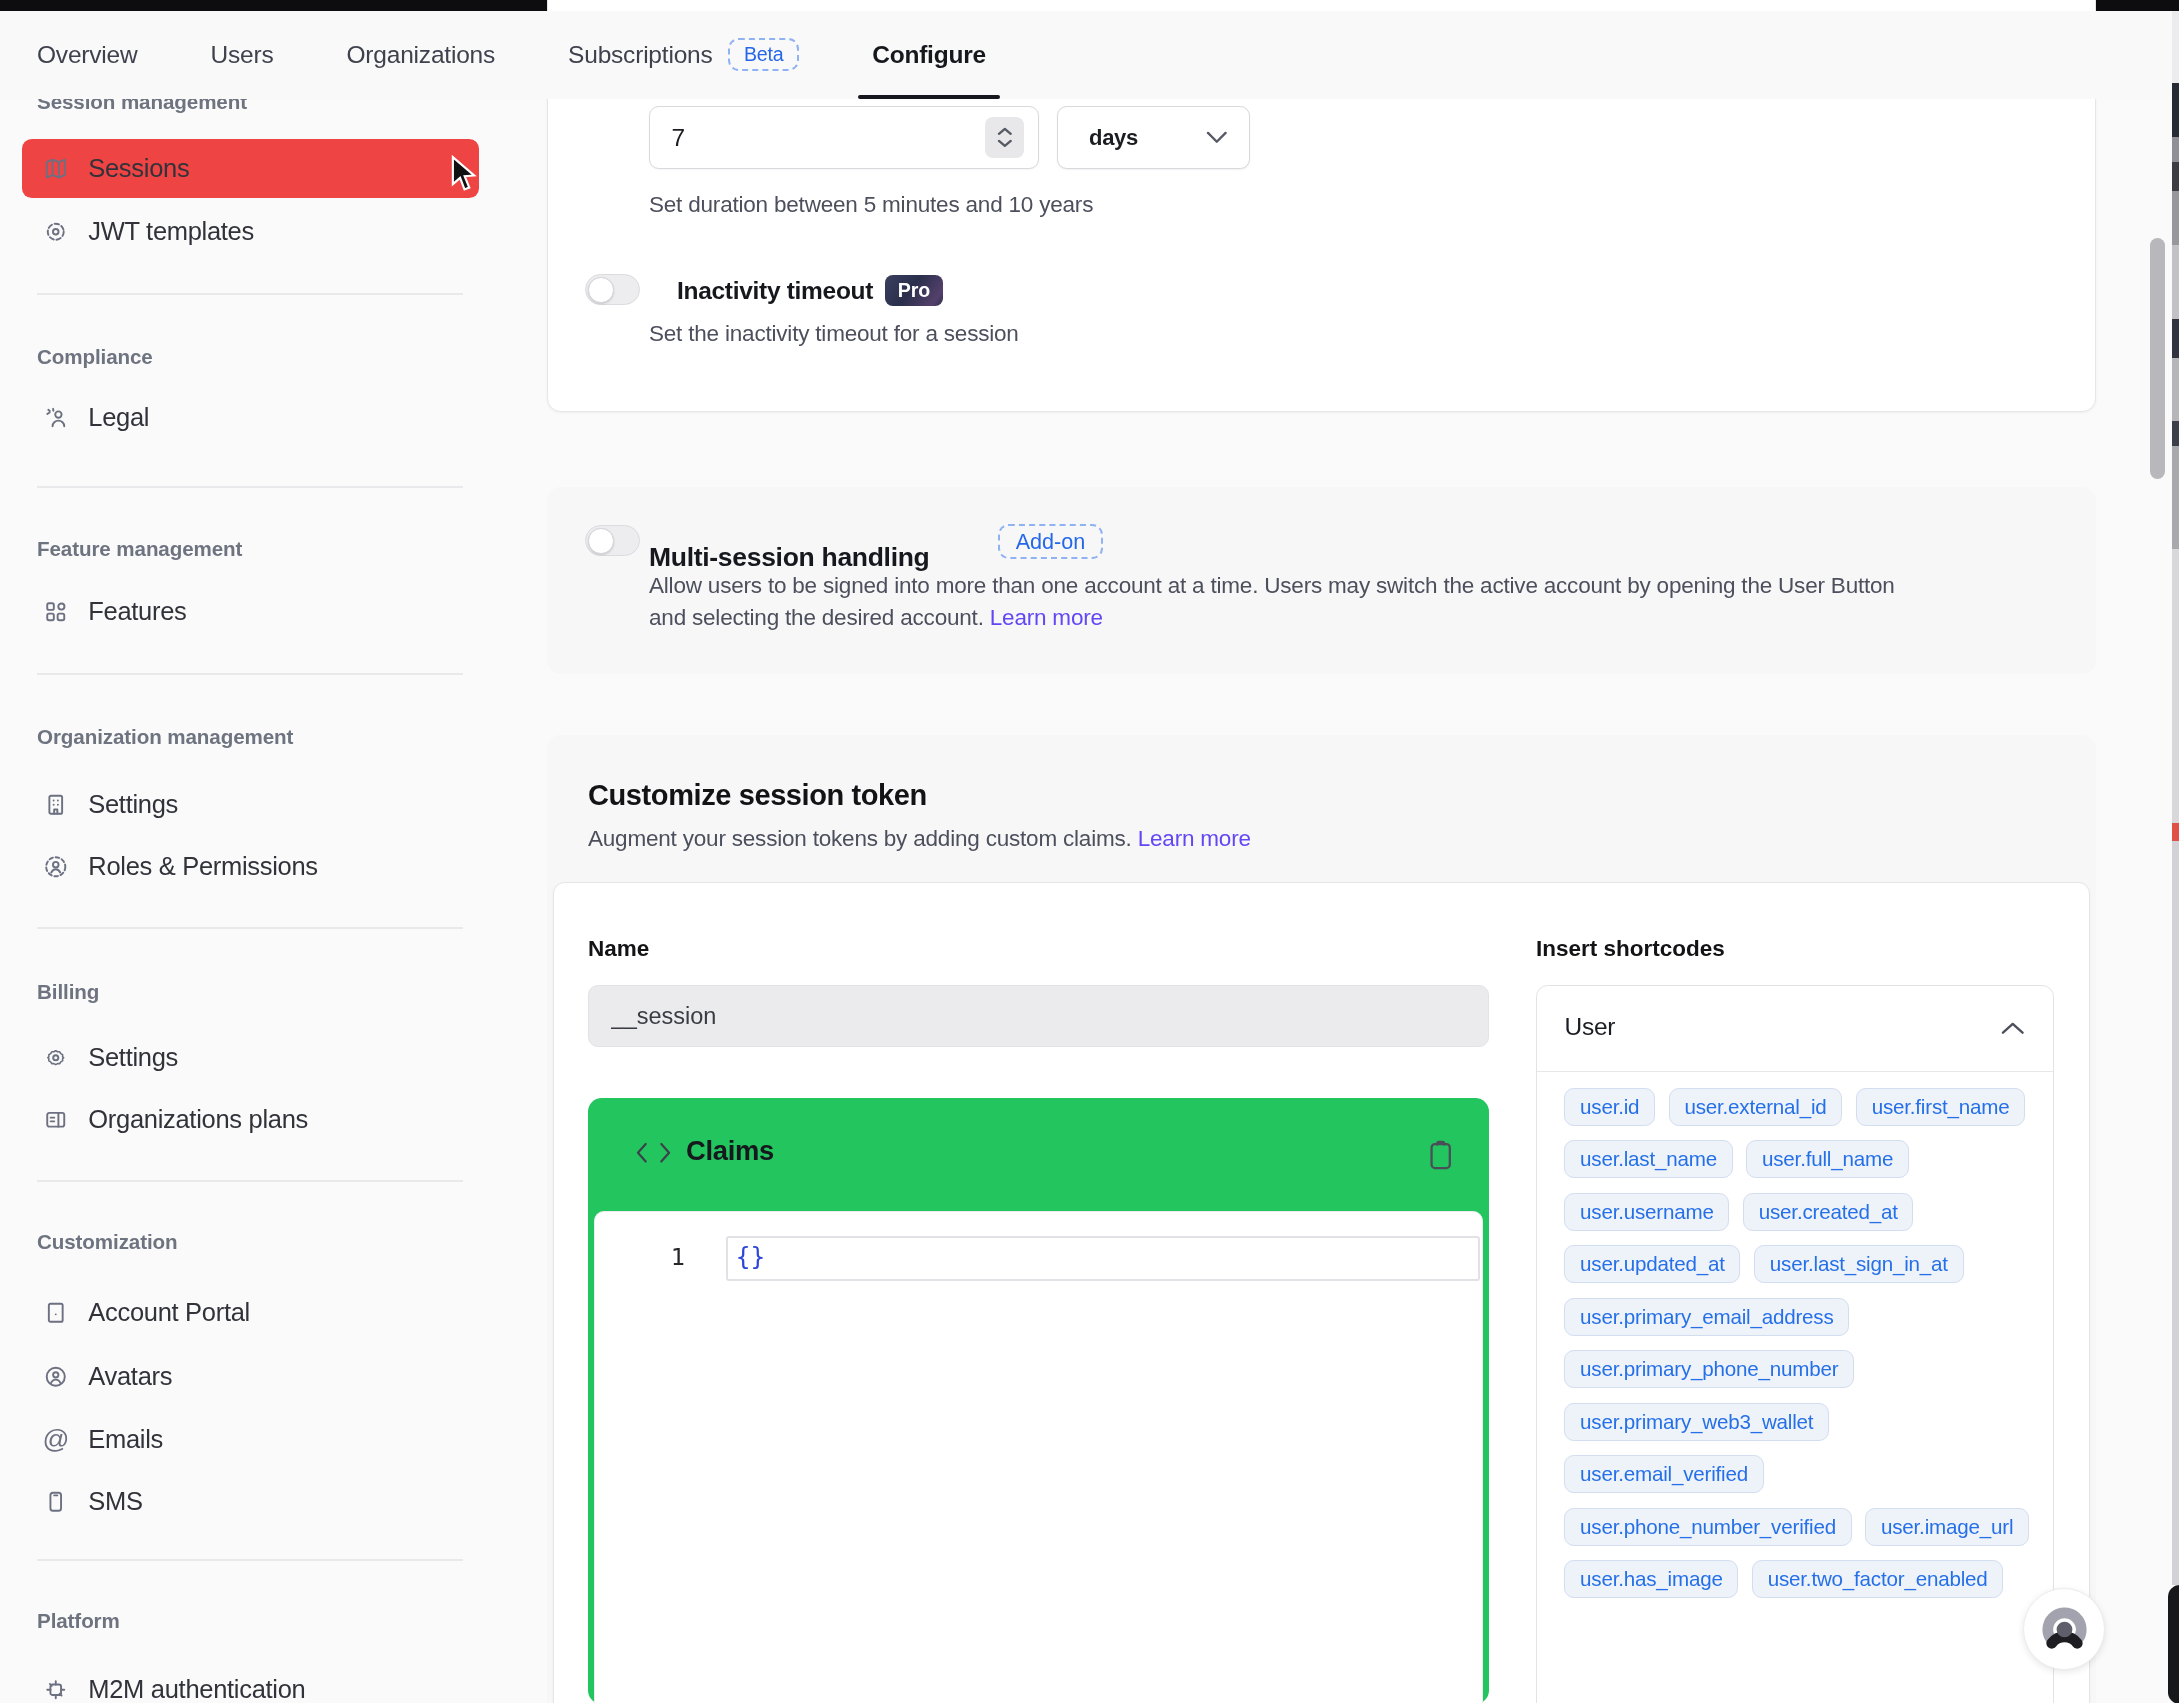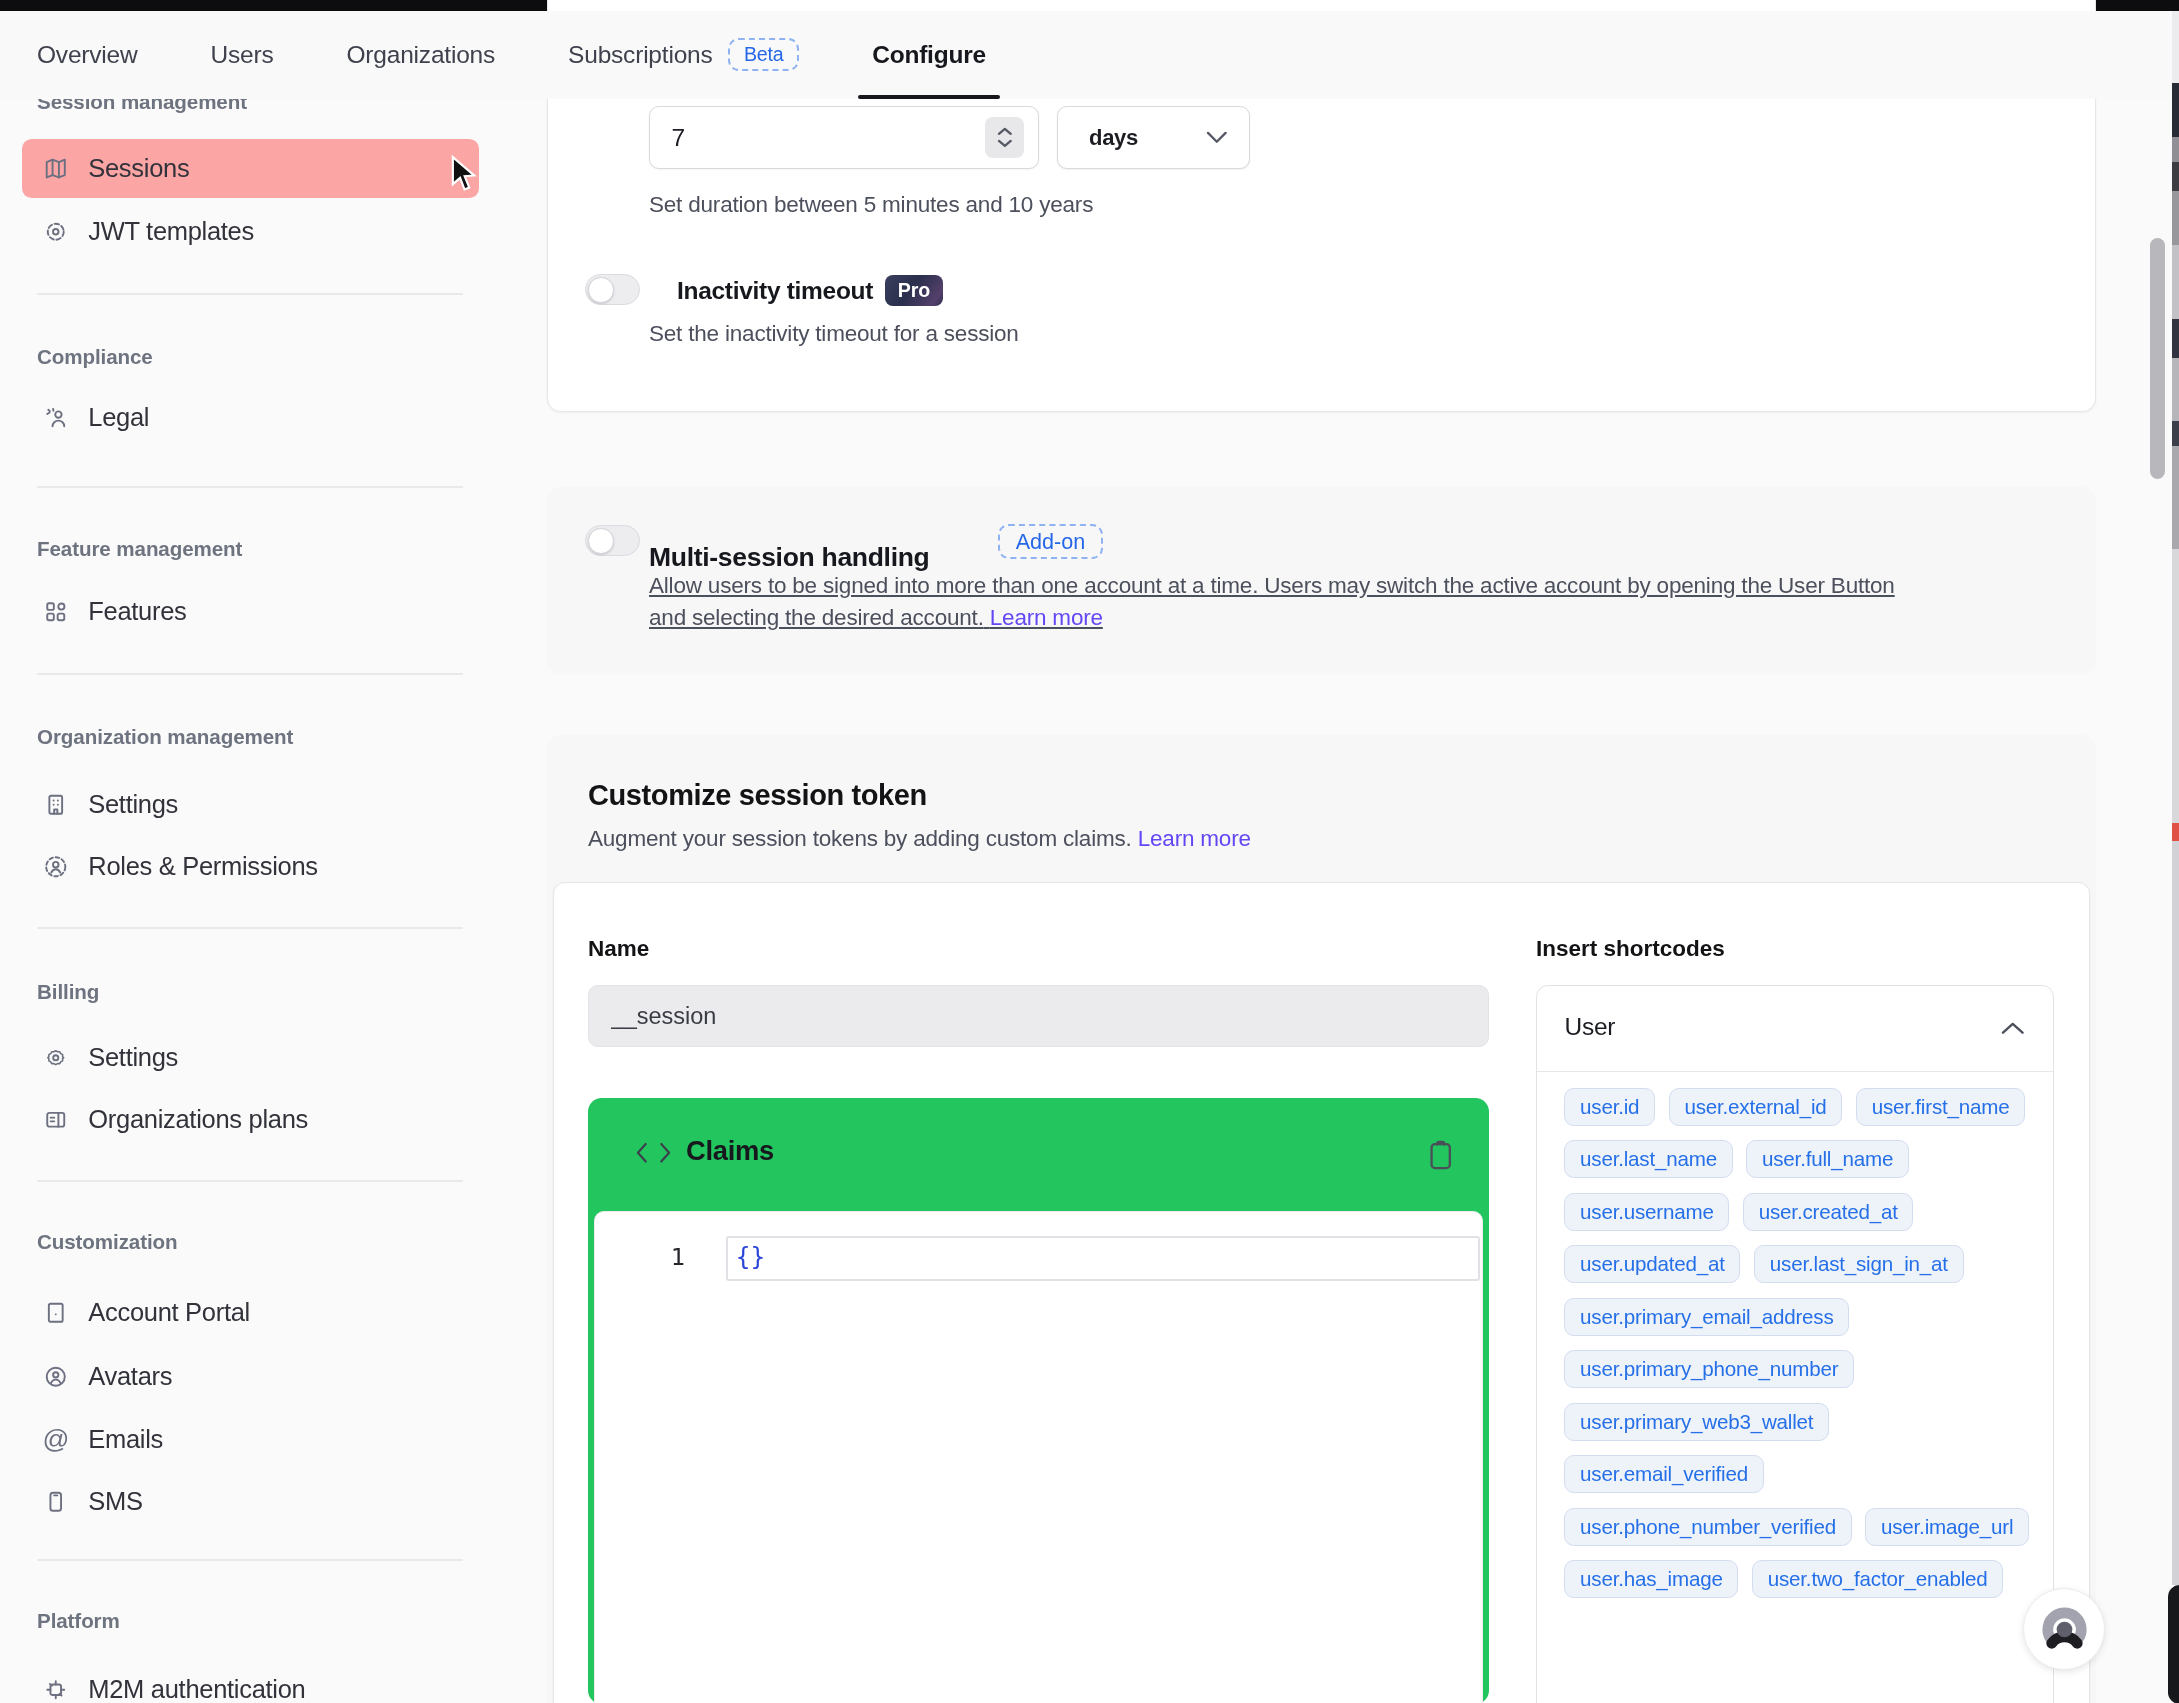--- a/index.html
+++ b/index.html
@@ -20,21 +20,21 @@
   .nav-tab.active { color:#16181d; font-weight:700; }
   .nav-tab.active::after { content:""; position:absolute; left:-13.7px; right:-13.7px; bottom:0; height:3.9px; background:#16181d; border-radius:2.9px; }
   .beta-badge {
     margin-left:15.7px; font-size:19.6px; color:#2467e8; padding:2.9px 13.7px;
     border:2px dashed #8fb2f2; border-radius:10.8px; font-weight:400;
   }
 
   
   .side-header { left:37px; width:412px; font-size:20.6px; font-weight:700; color:#6e7380; letter-spacing:-0.1px; }
   .side-item { left:21.6px; width:457px; height:47px; display:flex; align-items:center; border-radius:9.8px; }
-  .side-item.active { background:#fca5a5; height:59px; }
+  .side-item.active { background:#ef4444; height:59px; }
   .side-item .icn { width:25.5px; height:25.5px; margin-left:21.6px; flex:none; display:flex; align-items:center; justify-content:center; }
   .side-item .lbl { margin-left:19.6px; font-size:25.5px; color:#31323a; letter-spacing:-0.3px; white-space:nowrap; }
   .side-div { left:37px; width:426px; height:0; border-top:2px solid #e9e9eb; }
   .icn svg { stroke:#6c7080; fill:none; stroke-width:1.8; stroke-linecap:round; stroke-linejoin:round; }
   .at-glyph { font-size:26.5px; color:#6c7080; font-weight:400; line-height:1; }
 
   
   .card-white { background:#ffffff; border:1px solid #e6e6e9; border-radius:13.7px; box-shadow:0 1px 2.9px rgba(0,0,0,.05); }
   .card-gray  { background:#f7f7f8; border-radius:13.7px; }
 
@@ -287,21 +287,21 @@
 <div class="abs bold-label" style="left:649px; top:277px;margin-left:28px;">Inactivity timeout</div>
 <div class="abs pro-badge" style="left:885px; top:275px;">Pro</div>
 <div class="abs helper" style="left:649px; top:321px;">Set the inactivity timeout for a session</div>
 
 <div class="abs card-gray" style="left:547px; top:487px; width:1549px; height:187px;">
   <div class="abs toggle" style="left:38px; top:38px;">
       <div class="knob"></div>
     </div>
   <div class="abs ms-title" style="left:102px; top:55px;">Multi-session handling</div>
   <div class="abs addon-badge" style="left:451px; top:37px;">Add-on</div>
-  <div class="abs desc" style="left:102px; top:83px; width:1416px;text-decoration:underline;">
+  <div class="abs desc" style="left:102px; top:83px; width:1416px;">
     <span>Allow users to be signed into more than one account at a time. Users may switch the active account by opening the User Button</span><br>
     <span>and selecting the desired account.</span>
     <a class="lm" href="#">Learn more</a>
   </div>
 </div>
 
 <div class="abs card-gray" style="left:547px; top:735px; width:1549px; height:990px;"></div>
 <div class="abs cz-title" style="left:588px; top:779px;">Customize session token</div>
 <div class="abs desc" style="left:588px; top:823px;">
   <span>Augment your session tokens by adding custom claims.</span>

